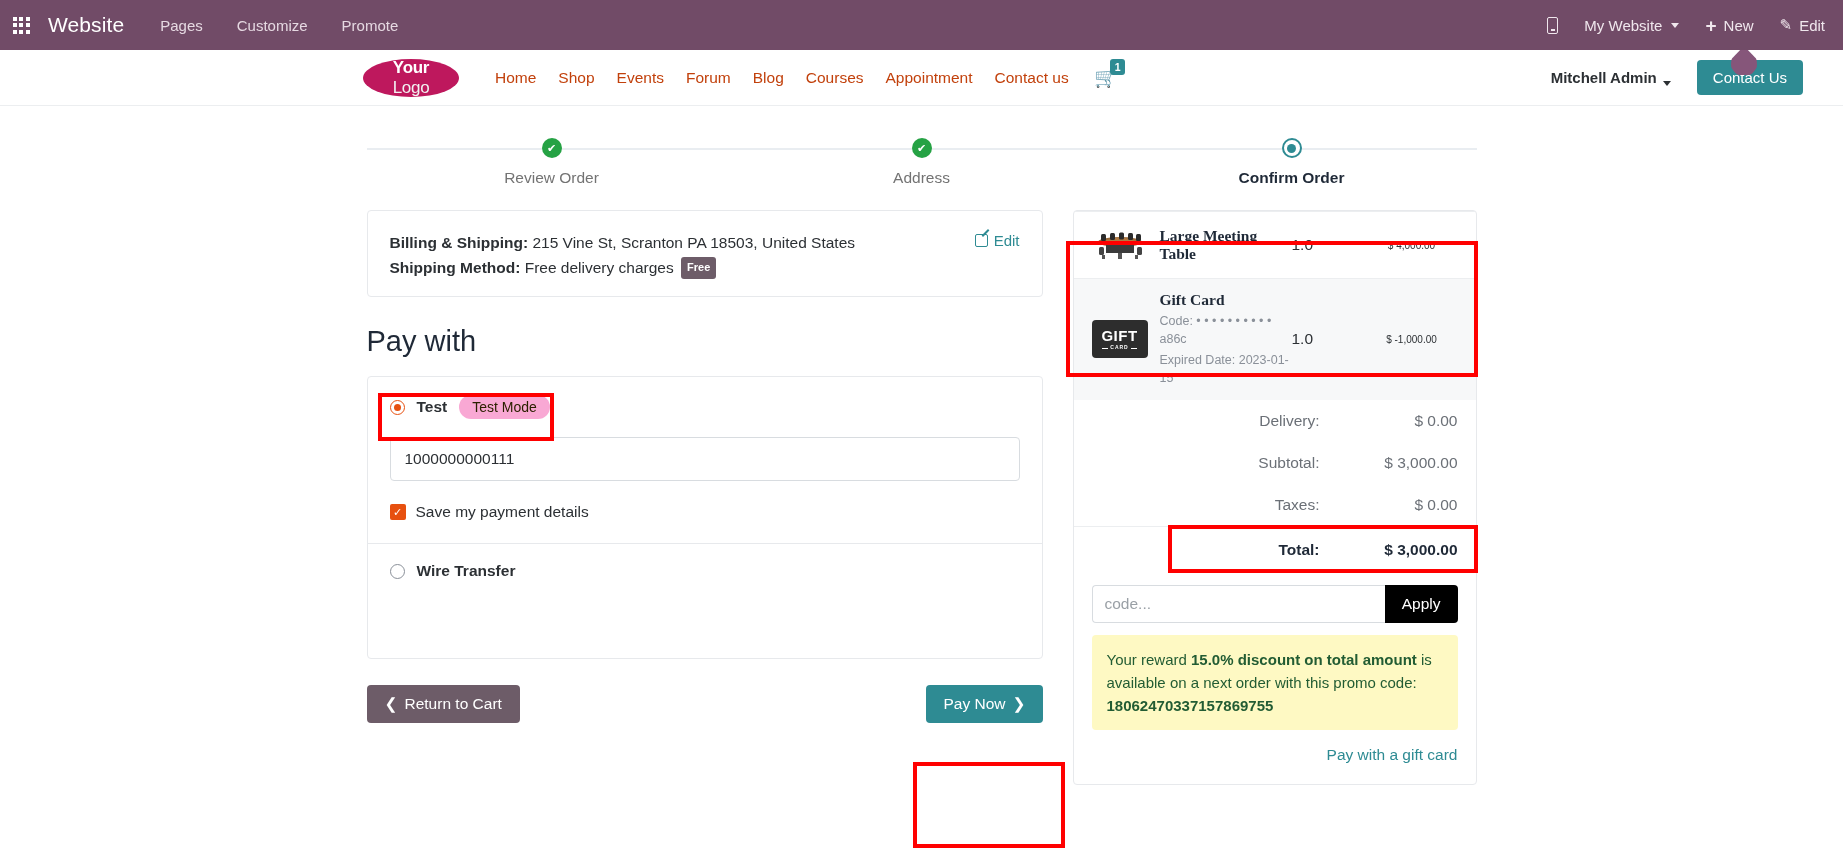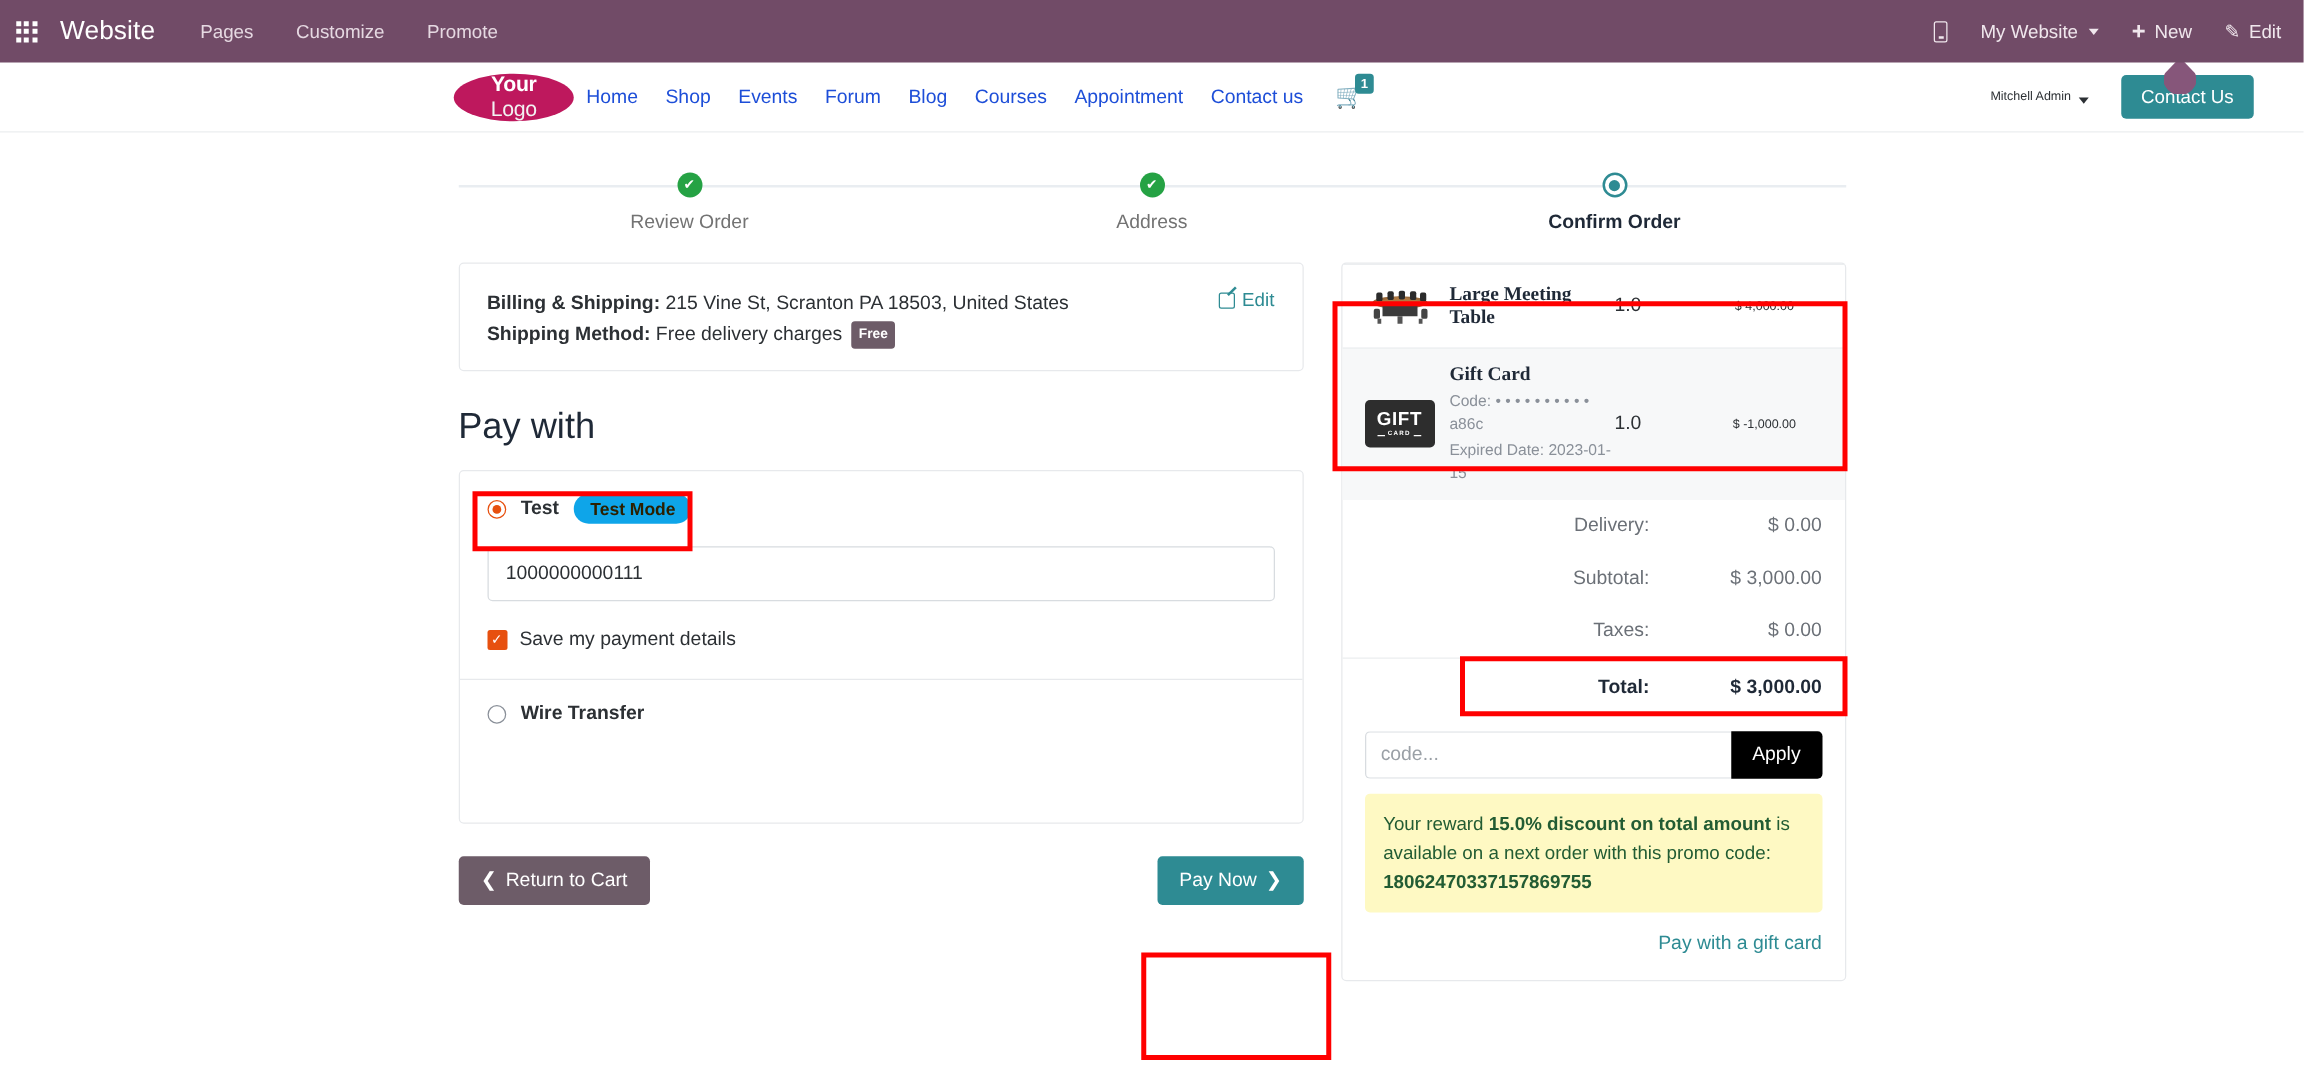--- a/index.html
+++ b/index.html
@@ -107,23 +107,23 @@
     color: #ffffff;
     font-size: 17px;
     letter-spacing: -0.3px;
     flex-shrink: 0;
     flex-direction: column;
   }
   .logo b { font-weight: 700; color: #ffffff; }
   .logo .lt { font-weight: 400; color: #f2f2f2; }
   .site-nav {
     display: flex; align-items: flex-end; gap: 22px;
-    margin-left: 10px;
-    font-size: 15.5px;
-    color: #1d4ed8;
+    margin-left: 36px;
+    font-size: 15.5px;
+    color: #c2410c;
   }
   .site-nav span { cursor: pointer; white-space: nowrap; }
   .cart-wrap {
     margin-left: 26px;
     position: relative;
     display: flex; align-items: center;
     cursor: pointer;
   }
   .cart-ico { font-size: 19px; color: #6b7077; line-height: 1; }
   .cart-badge {
@@ -133,22 +133,22 @@
     color: #fff;
     font-size: 10.5px;
     font-weight: 700;
     border-radius: 3px;
     padding: 1px 5px;
     line-height: 1.35;
   }
   .user-menu {
     margin-left: auto;
     display: flex; align-items: flex-end; gap: 6px;
-    font-weight: 400;
-    font-size: 10px;
+    font-weight: 700;
+    font-size: 15px;
     color: #2c3034;
     cursor: pointer;
   }
   .user-menu .caret {
     width: 0; height: 0;
     border-left: 4.5px solid transparent;
     border-right: 4.5px solid transparent;
     border-top: 5px solid #2c3034;
   }
   .contact-btn {
@@ -286,24 +286,24 @@
     flex-shrink: 0;
   }
   .radio.on { border-color: #e7500f; }
   .radio.on:after {
     content: "";
     width: 7px; height: 7px; border-radius: 50%;
     background: #e7500f;
   }
   .pm-label { font-weight: 700; font-size: 15.5px; color: #2c3034; }
   .test-badge {
-    background: #0ea5e9;
+    background: #f9a8d4;
     color: #2c2000;
     font-size: 14px;
-    font-weight: 700;
+    font-weight: 400;
     border-radius: 20px;
     padding: 4px 13px;
   }
   .pm-body { padding: 0 22px 0 22px; }
   .card-input {
     width: 100%;
     border: 1px solid #d8dce0;
     border-radius: 4px;
     padding: 12px 14px;
     font-size: 15.5px;

